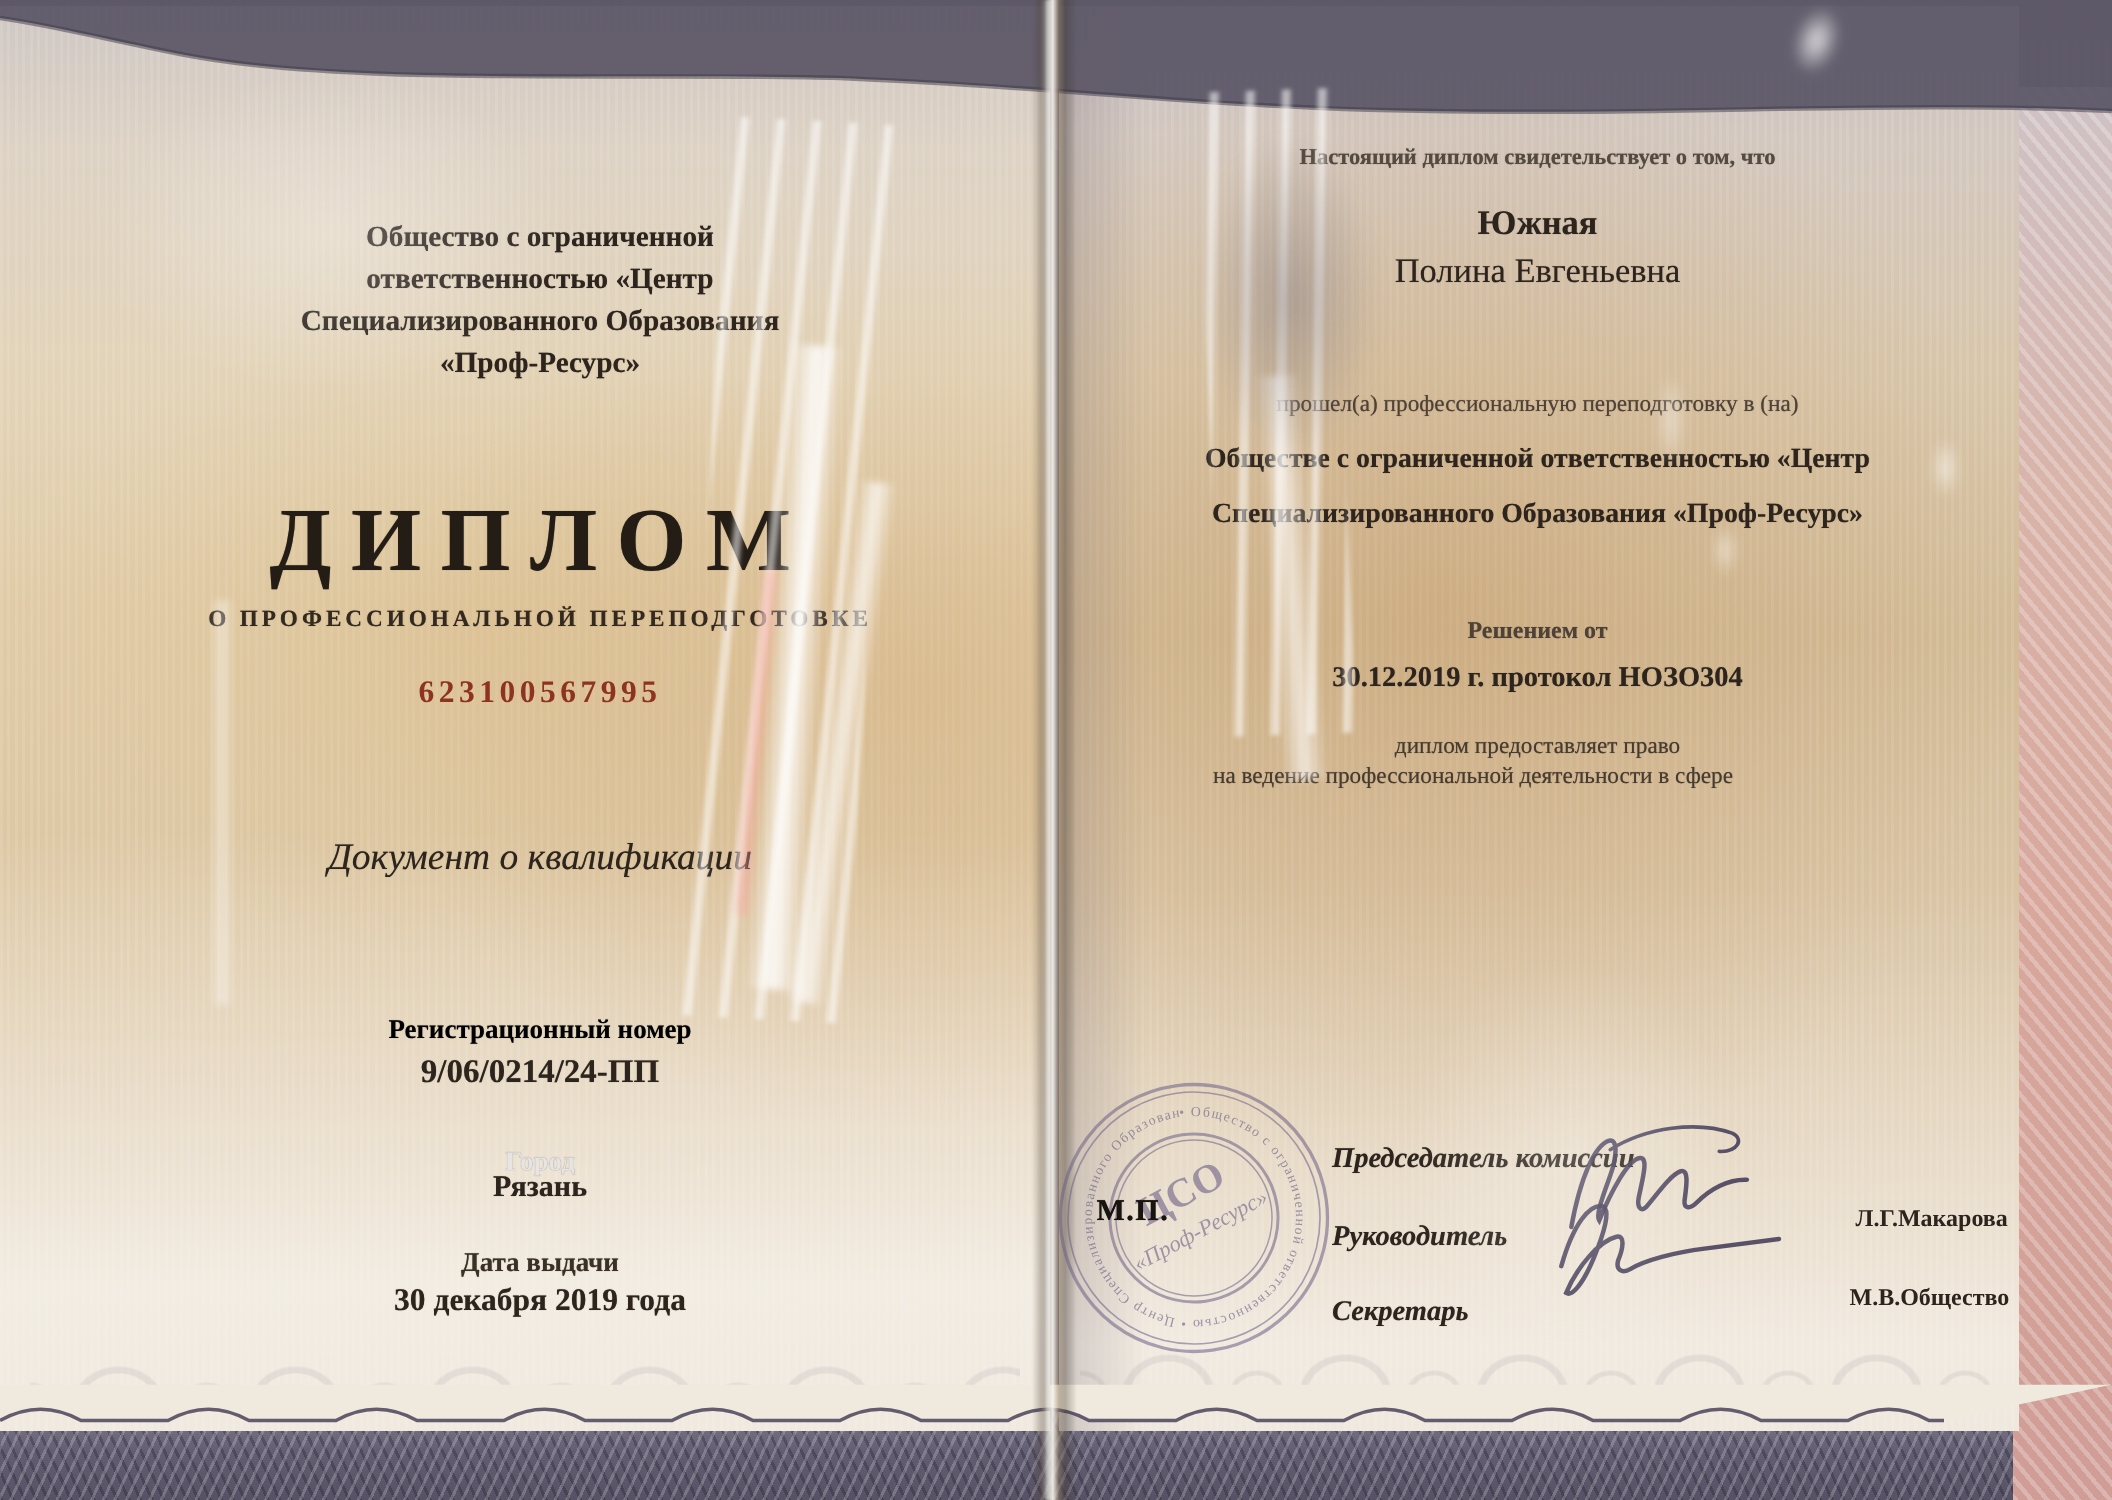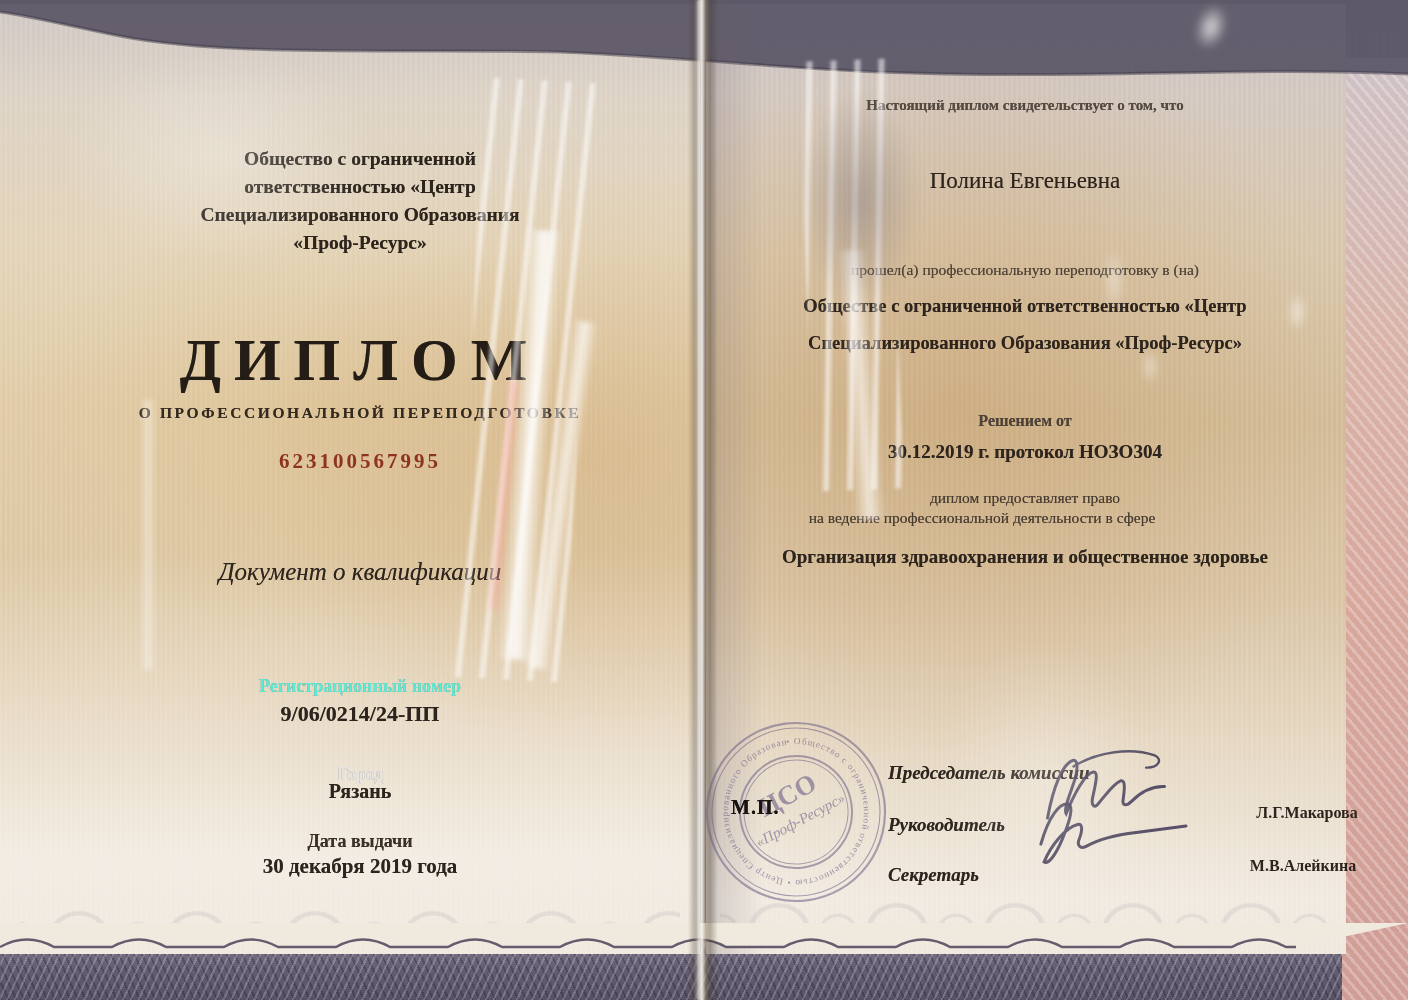--- a/index.html
+++ b/index.html
@@ -73,39 +73,39 @@
   .g-pink{background:linear-gradient(90deg, rgba(255,150,150,0), rgba(255,160,160,.55), rgba(255,150,150,0));filter:blur(3px);}
   .g-shade{background:radial-gradient(closest-side, rgba(110,104,116,.38), rgba(110,104,116,0));filter:blur(6px);}
   
   .txt{position:absolute;color:#2c241d;text-align:center;text-shadow:0 0 .6px rgba(44,36,29,.55);}
   .i{font-style:italic;}
   .org-left{left:120px;top:102px;width:480px;font-size:19.5px;line-height:28px;font-weight:700;margin-top:43px;}
   .title{left:110px;top:326px;width:500px;font-size:60px;font-weight:700;letter-spacing:13px;color:#241d16;}
   .subtitle{left:110px;top:404px;width:500px;font-size:15.5px;font-weight:700;letter-spacing:2.6px;color:#33291f;}
   .serial{left:160px;top:449px;width:400px;font-size:21px;font-weight:700;letter-spacing:3px;color:#8e3222;text-shadow:none;}
   .qualif{left:130px;top:558px;width:460px;font-size:25px;}
-  .reg-label{left:160px;top:676px;width:400px;font-size:18px;font-weight:700;color:#5eead4;}
+  .reg-label{left:160px;top:676px;width:400px;font-size:18px;font-weight:700;color:#000000;}
   .reg-num{left:160px;top:701px;width:400px;font-size:22px;font-weight:700;}
   .city-label{left:210px;top:764px;width:300px;font-size:18px;font-weight:700;color:#e5e5e5;}
   .city-val{left:210px;top:780px;width:300px;font-size:20px;font-weight:700;}
   .date-label{left:210px;top:831px;width:300px;font-size:18px;font-weight:700;color:#3b3026;}
   .date-val{left:160px;top:854px;width:400px;font-size:21px;font-weight:700;}
   .statement{left:830px;top:97px;width:390px;font-size:15px;font-weight:600;color:#554a40;}
   .surname{left:875px;top:136px;width:300px;font-size:23px;font-weight:700;}
   .givennames{left:875px;top:168px;width:300px;font-size:23px;font-weight:400;}
   .retraining{left:800px;top:261px;width:450px;font-size:15.5px;color:#4e4238;}
   .rorg1{left:760px;top:296px;width:530px;font-size:18.5px;font-weight:700;}
   .rorg2{left:760px;top:333px;width:530px;font-size:18.5px;font-weight:700;}
   .dec-label{left:875px;top:412px;width:300px;font-size:16px;color:#4e4238;font-weight:600;}
   .dec-val{left:800px;top:441px;width:450px;font-size:19px;font-weight:600;}
   .right1{left:800px;top:489px;width:450px;font-size:15.5px;color:#463b31;}
   .right2{left:737px;top:509px;width:490px;font-size:15.5px;color:#463b31;}
   .field{left:740px;top:546px;width:570px;font-size:19px;font-weight:700;}
   .role{position:absolute;left:888px;width:260px;text-align:left;font-size:19px;font-weight:700;font-style:italic;color:#2c241d;text-shadow:0 0 .6px rgba(44,36,29,.5);}
-  .sig-name{position:absolute;width:140px;text-align:center;font-size:16px;font-weight:600;color:#2c241d;}
+  .sig-name{position:absolute;width:140px;text-align:left;font-size:16px;font-weight:600;color:#2c241d;}
   .mp{position:absolute;left:731px;top:796px;font-size:20px;font-weight:700;letter-spacing:1px;color:#17130f;text-shadow:0 0 .5px #17130f;}
   .stamp{position:absolute;left:698px;top:714px;width:196px;height:196px;opacity:.9;transform:rotate(-8deg);}
   .sig{position:absolute;pointer-events:none;}
 </style>
 </head>
 <body>
 
 <div class="scene">
 
   <div class="fabric-top"></div>
@@ -142,35 +142,35 @@
   <div class="txt serial">623100567995</div>
   <div class="txt qualif i">Документ о квалификации</div>
   <div class="txt reg-label">Регистрационный номер</div>
   <div class="txt reg-num">9/06/0214/24-ПП</div>
   <div class="txt city-label">Город</div>
   <div class="txt city-val">Рязань</div>
   <div class="txt date-label">Дата выдачи</div>
   <div class="txt date-val">30 декабря 2019 года</div>
 
   <div class="txt statement">Настоящий диплом свидетельствует о том, что</div>
+  <div class="txt surname">Южная</div>
   <div class="txt givennames">Полина Евгеньевна</div>
   <div class="txt retraining">прошел(а) профессиональную переподготовку в (на)</div>
   <div class="txt rorg1">Обществе с ограниченной ответственностью «Центр</div>
   <div class="txt rorg2">Специализированного Образования «Проф-Ресурс»</div>
   <div class="txt dec-label">Решением от</div>
   <div class="txt dec-val">30.12.2019 г. протокол НОЗО304</div>
   <div class="txt right1">диплом предоставляет право</div>
   <div class="txt right2">на ведение профессиональной деятельности в сфере</div>
-  <div class="txt field">Организация здравоохранения и общественное здоровье</div>
 
   <div class="role" style="top:814px">Руководитель</div>
   <div class="role" style="top:762px">Председатель комиссии</div>
   <div class="role" style="top:864px">Секретарь</div>
   <div class="sig-name" style="left:1237px;top:804px">Л.Г.Макарова</div>
-  <div class="sig-name" style="left:1233px;top:857px">М.В.Алейкина</div>
+  <div class="sig-name" style="left:1233px;top:857px">М.В.Общество</div>
 
   <svg class="sig" style="left:1036px;top:746px;width:150px;height:78px;transform:rotate(-7deg)" viewBox="0 0 150 78">
     <g fill="none" stroke="#433c58" stroke-width="3" stroke-linecap="round" opacity=".88">
       <path d="M8,64 C18,32 30,12 40,10 C46,9 44,21 38,33 C31,47 25,58 27,62 C37,44 51,24 59,24 C65,24 59,38 55,50 C53,56 55,60 59,57 C67,50 77,38 85,36 C91,35 87,48 85,56 C84,61 88,62 93,58 C103,50 116,45 128,47"></path>
       <path d="M40,16 C66,4 100,4 122,15 C130,20 124,28 112,26" stroke-width="2.4"></path>
     </g>
   </svg>
   <svg class="sig" style="left:1026px;top:793px;width:175px;height:72px;transform:rotate(-4deg)" viewBox="0 0 175 72">
     <g fill="none" stroke="#433c58" stroke-width="3" stroke-linecap="round" opacity=".88">
       <path d="M14,46 C24,18 36,6 44,8 C50,10 44,26 36,42 C28,58 20,67 16,64 C24,48 40,31 52,29 C58,28 56,37 52,45 C50,51 54,54 60,51 C70,46 90,42 110,41 L160,38"></path>

